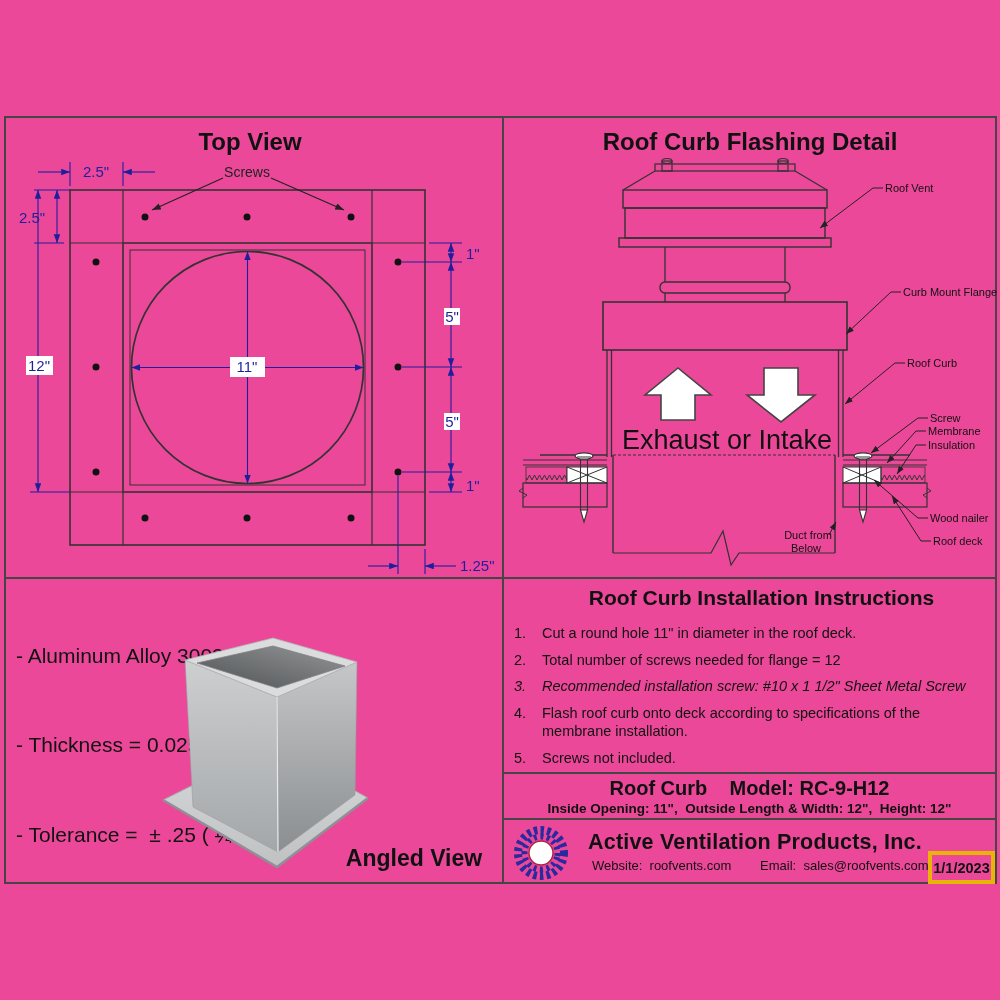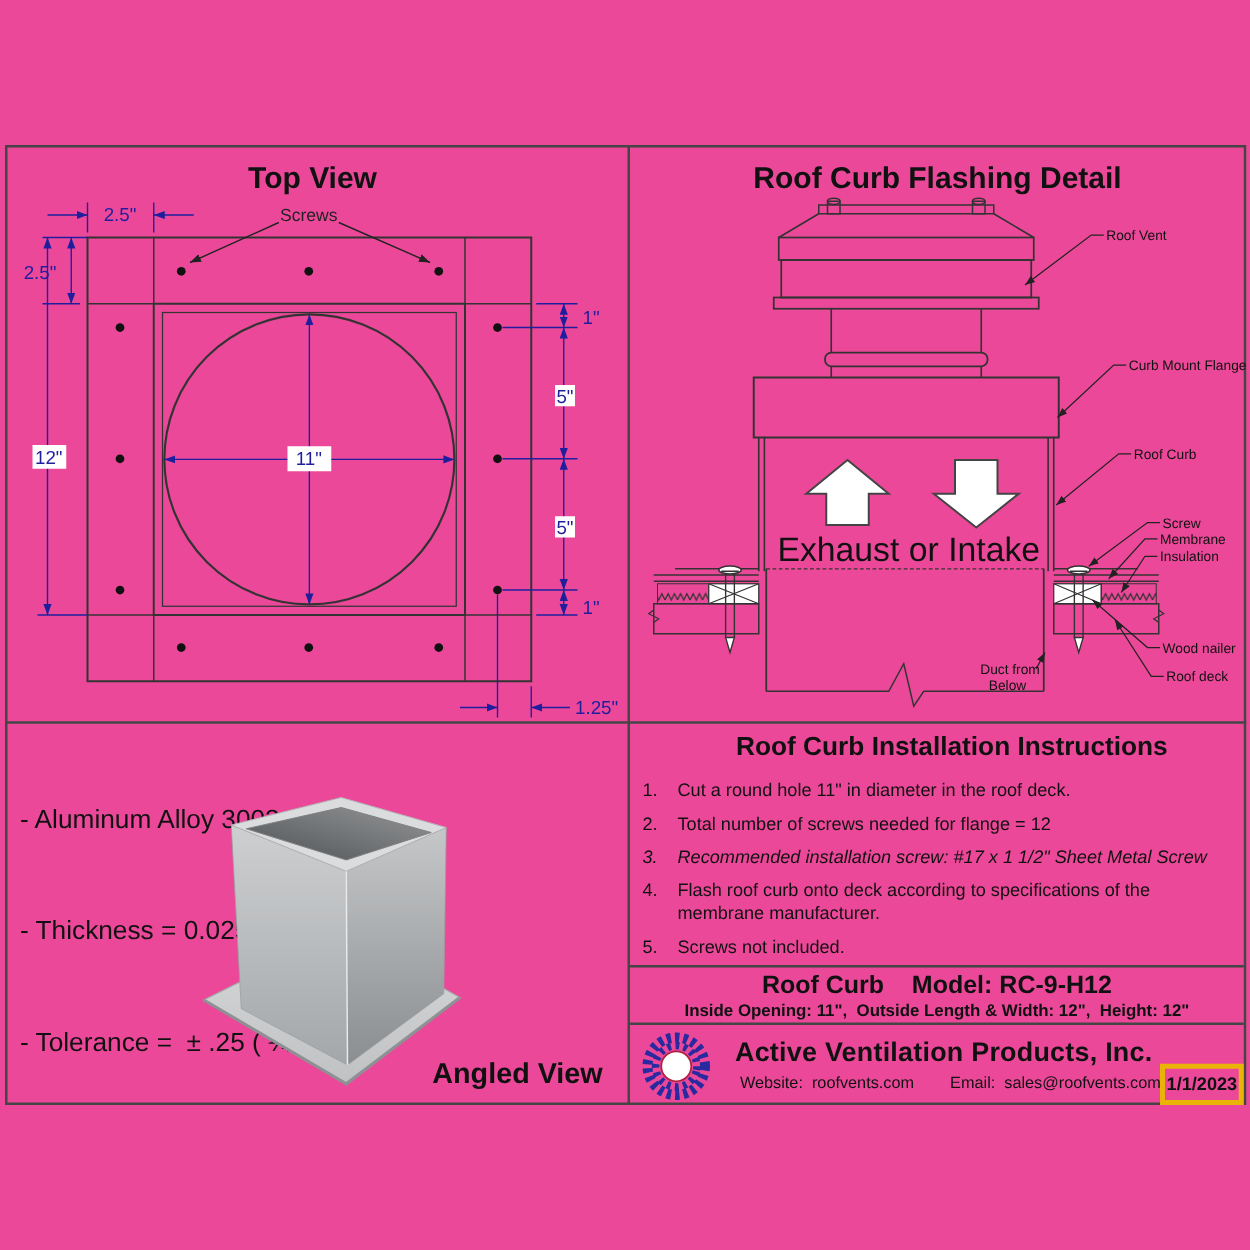--- a/index.html
+++ b/index.html
@@ -259,25 +259,25 @@
       <div class="irow">
         <div class="n">1.</div>
         <div class="t">Cut a round hole 11" in diameter in the roof deck.</div>
       </div>
       <div class="irow">
         <div class="n">2.</div>
         <div class="t">Total number of screws needed for flange = 12</div>
       </div>
       <div class="irow it">
         <div class="n">3.</div>
-        <div class="t">Recommended installation screw: #17 x 1 1/2" Sheet Metal Screw</div>
+        <div class="t">Recommended installation screw: #10 x 1 1/2" Sheet Metal Screw</div>
       </div>
       <div class="irow">
         <div class="n">4.</div>
-        <div class="t">Flash roof curb onto deck according to specifications of the membrane manufacturer.</div>
+        <div class="t">Flash roof curb onto deck according to specifications of the membrane installation.</div>
       </div>
       <div class="irow">
         <div class="n">5.</div>
         <div class="t">Screws not included.</div>
       </div>
     </div>
   </div>
 
   <div class="abs model">
     <div class="model-l1">Roof Curb    Model: RC-9-H12</div>

